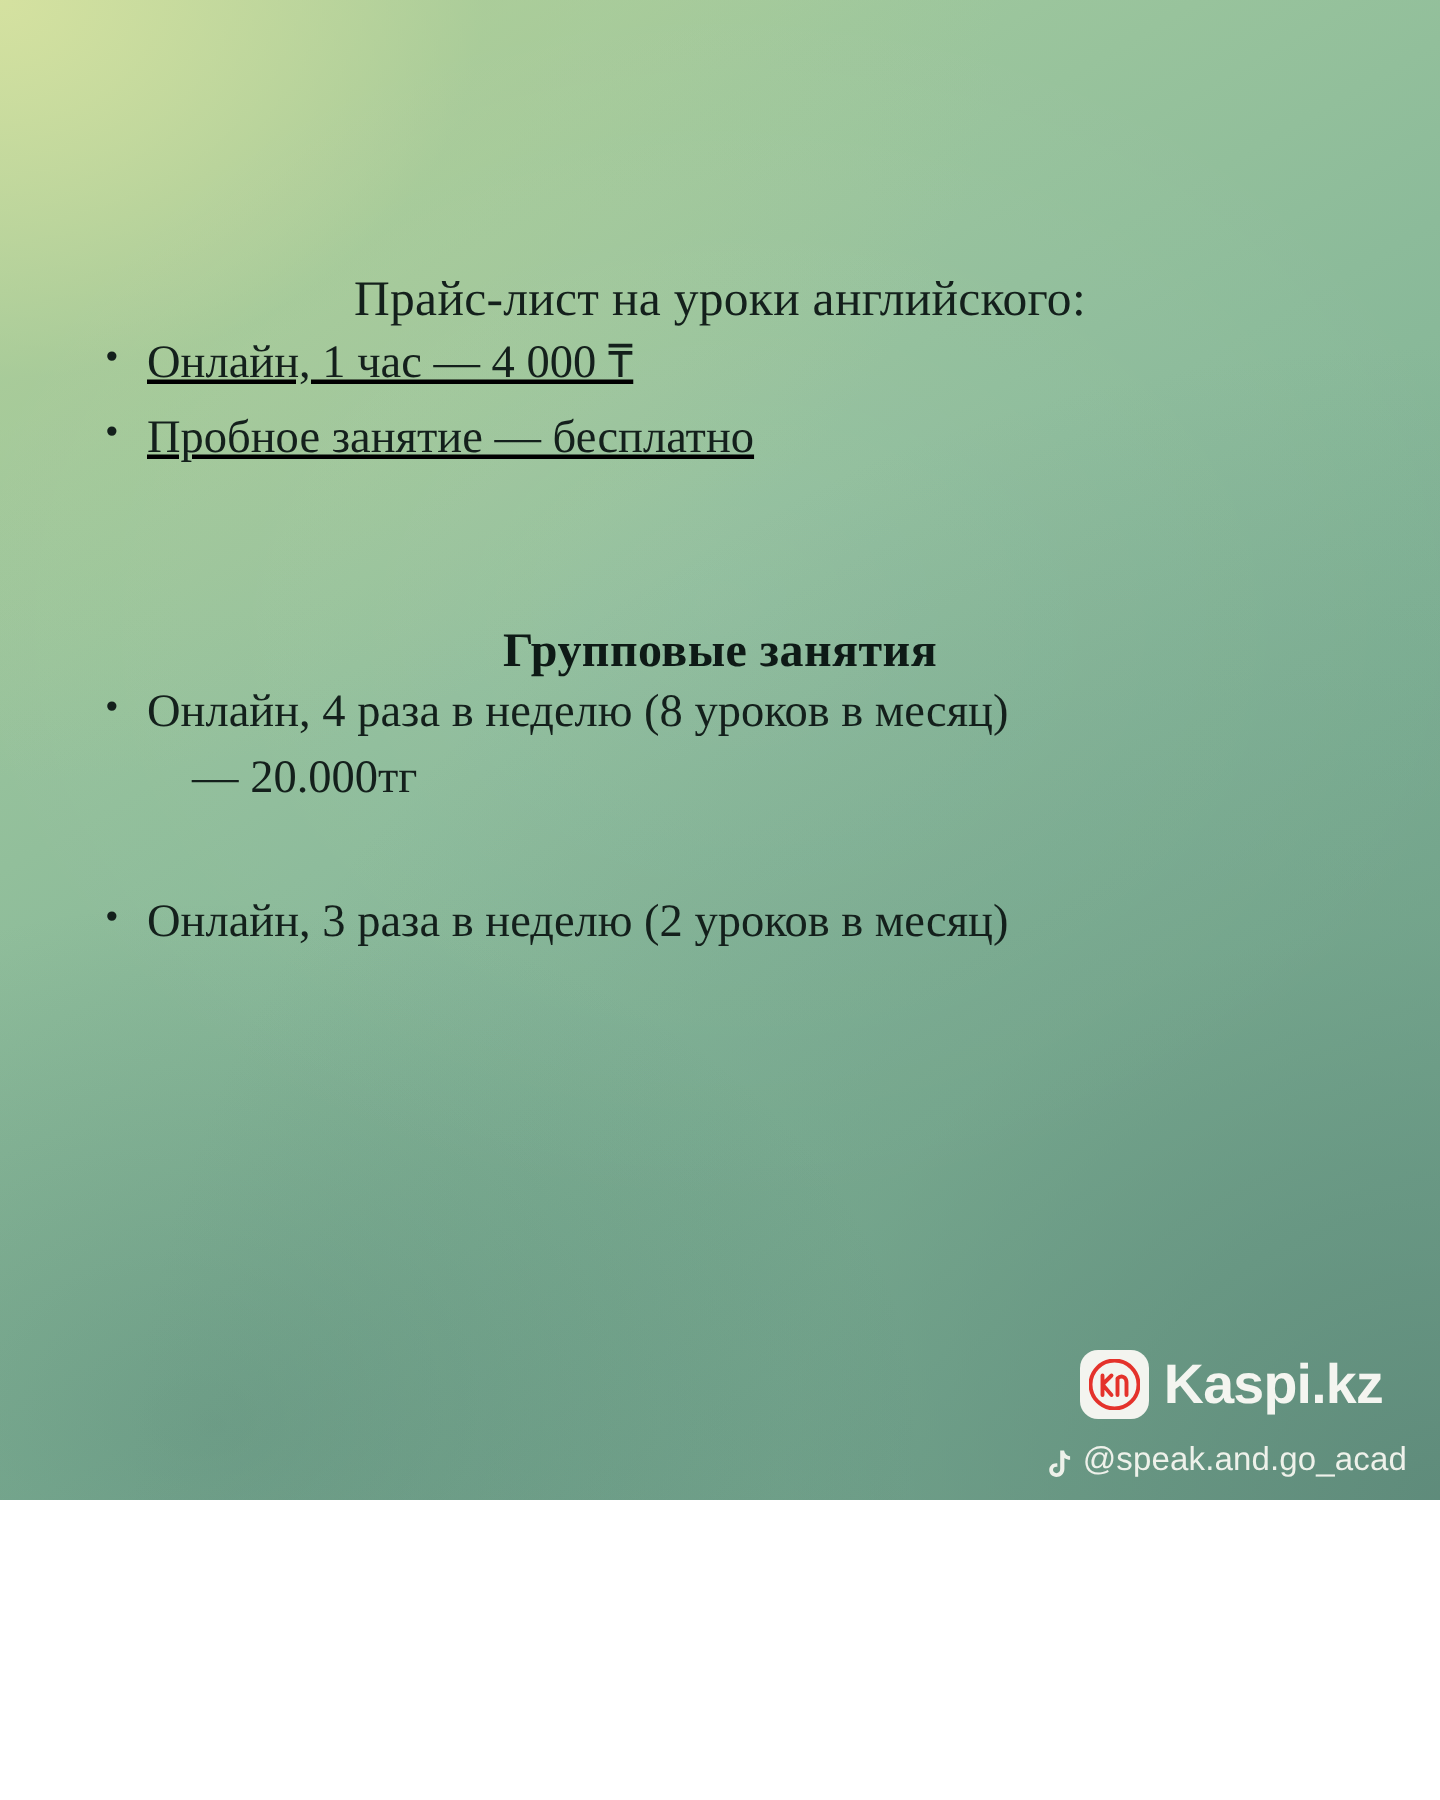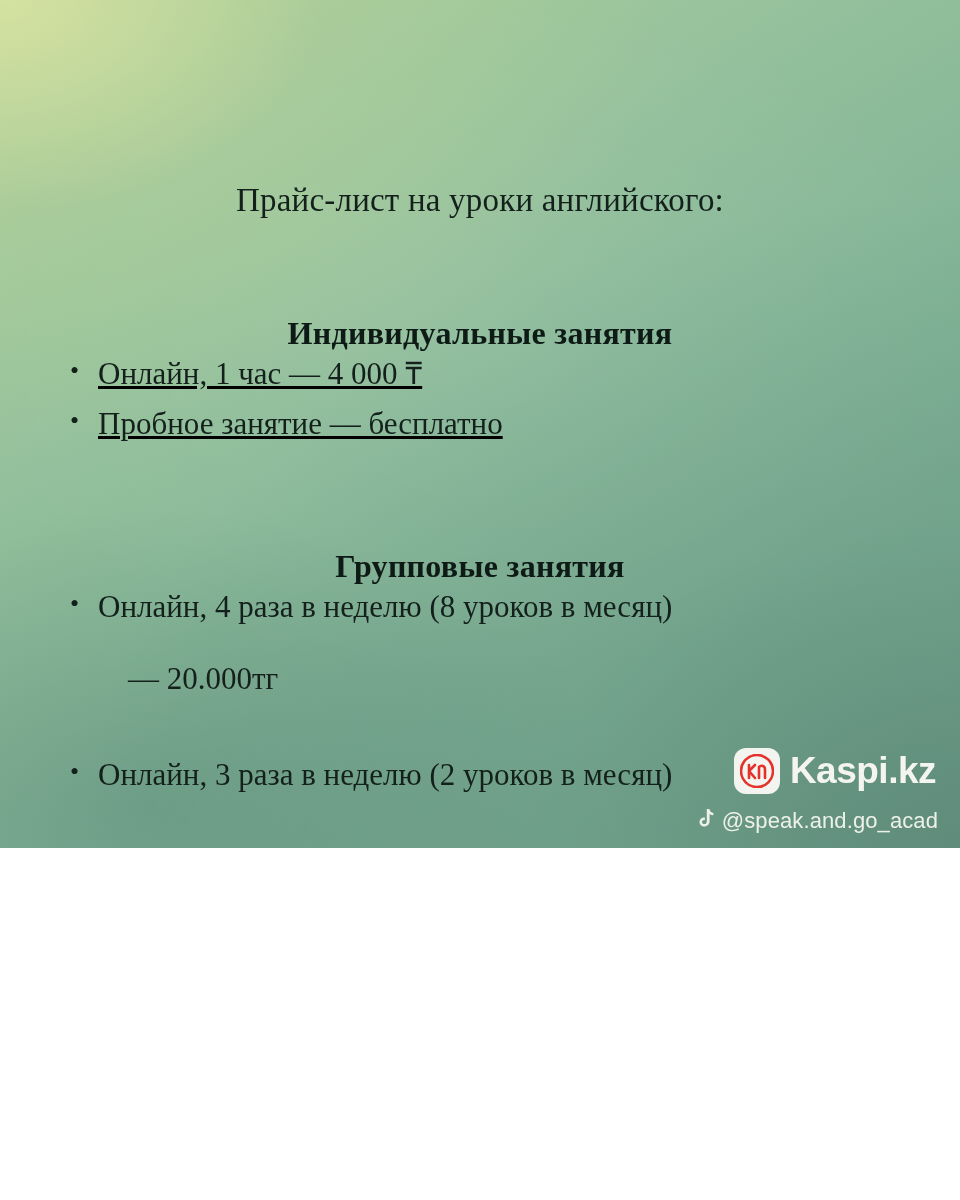--- a/index.html
+++ b/index.html
@@ -9,21 +9,21 @@
   body {
     width: 960px;
     height: 1200px;
     overflow: hidden;
     font-family: "Liberation Serif", serif;
   }
 
   .poster {
     position: relative;
     width: 960px;
-    height: 848px;
+    height: 1000px;
     box-sizing: border-box;
     background:
       radial-gradient(120% 90% at 0% 0%, rgba(214, 226, 160, 0.95) 0%, rgba(170, 203, 150, 0.55) 28%, rgba(120, 170, 140, 0.0) 58%),
       radial-gradient(130% 110% at 100% 100%, rgba(92, 136, 120, 0.85) 0%, rgba(108, 154, 130, 0.45) 35%, rgba(130, 175, 145, 0.0) 70%),
       linear-gradient(150deg, #bcd79f 0%, #9ec79d 22%, #8cbb9a 45%, #7fb296 65%, #74a791 85%, #6f9f8c 100%);
     overflow: hidden;
   }
 
   
   .poster::after {
@@ -108,30 +108,29 @@
 
   .list-group li.item {
     text-indent: 0;
   }
   .list-group li.item .wrap {
     display: block;
   }
   .list-group li.item .cont {
     display: block;
     padding-left: 30px;
-    margin-top: 28px;
   }
   .list-group li.item + li.item {
     margin-top: 52px;
   }
 
   
   .brand {
     position: absolute;
-    right: 24px;
+    right: 38px;
     bottom: 54px;
     display: flex;
     align-items: center;
     gap: 10px;
     z-index: 3;
   }
   .brand-badge {
     width: 46px;
     height: 46px;
     border-radius: 12px;
@@ -147,21 +146,21 @@
     font-size: 37px;
     color: #f4f5f0;
     letter-spacing: -0.5px;
   }
 
   .handle {
     position: absolute;
     right: 22px;
     bottom: 14px;
     display: flex;
-    align-items: flex-start;
+    align-items: flex-end;
     gap: 6px;
     z-index: 3;
   }
   .handle-text {
     font-family: "Liberation Sans", sans-serif;
     font-size: 22px;
     color: #eef1ea;
     letter-spacing: 0.1px;
   }
   .tiktok-icon {
@@ -172,21 +171,20 @@
 </style>
 </head>
 <body>
 
 <div class="poster">
 
   <div class="content">
 
     <div class="price-title">Прайс-лист на уроки английского:</div>
 
-    <div class="section-heading heading-individual">Индивидуальные занятия</div>
 
     <ul class="items list-individual">
       <li class="item">Онлайн, 1 час — 4 000 ₸</li>
       <li class="item">Пробное занятие — бесплатно</li>
     </ul>
 
     <div class="section-heading heading-group">Групповые занятия</div>
 
     <ul class="items list-group">
       <li class="item">

